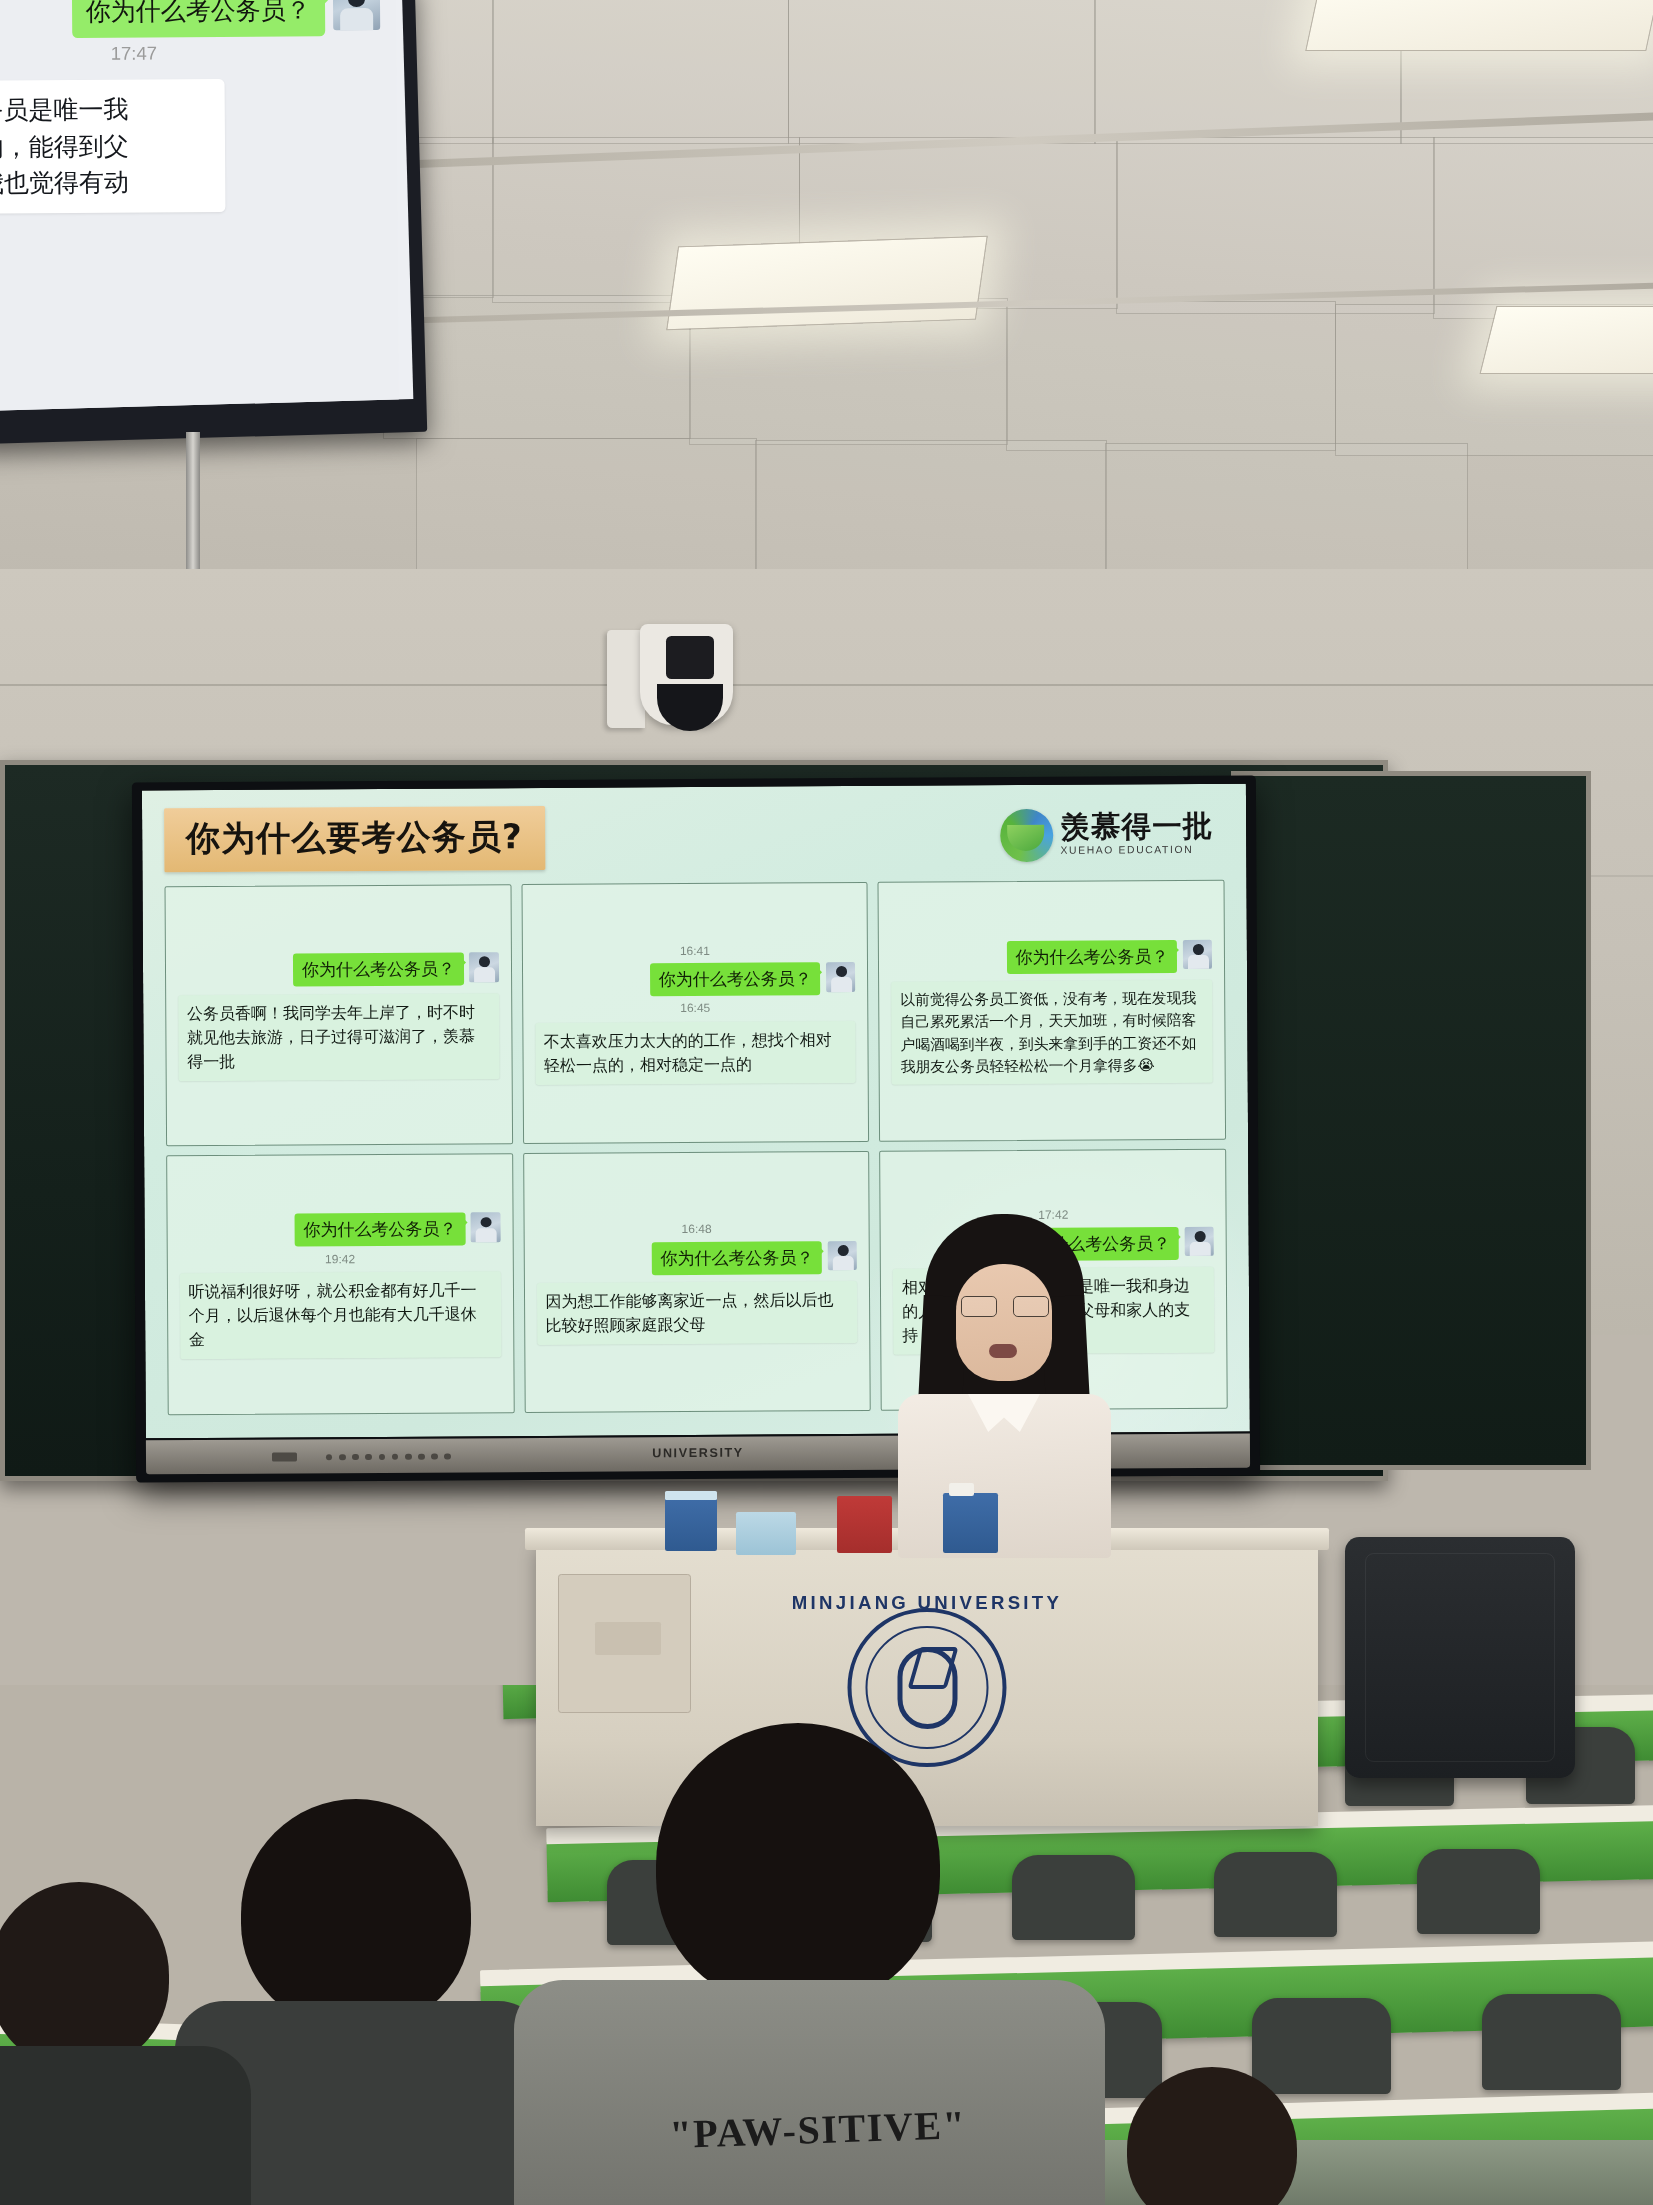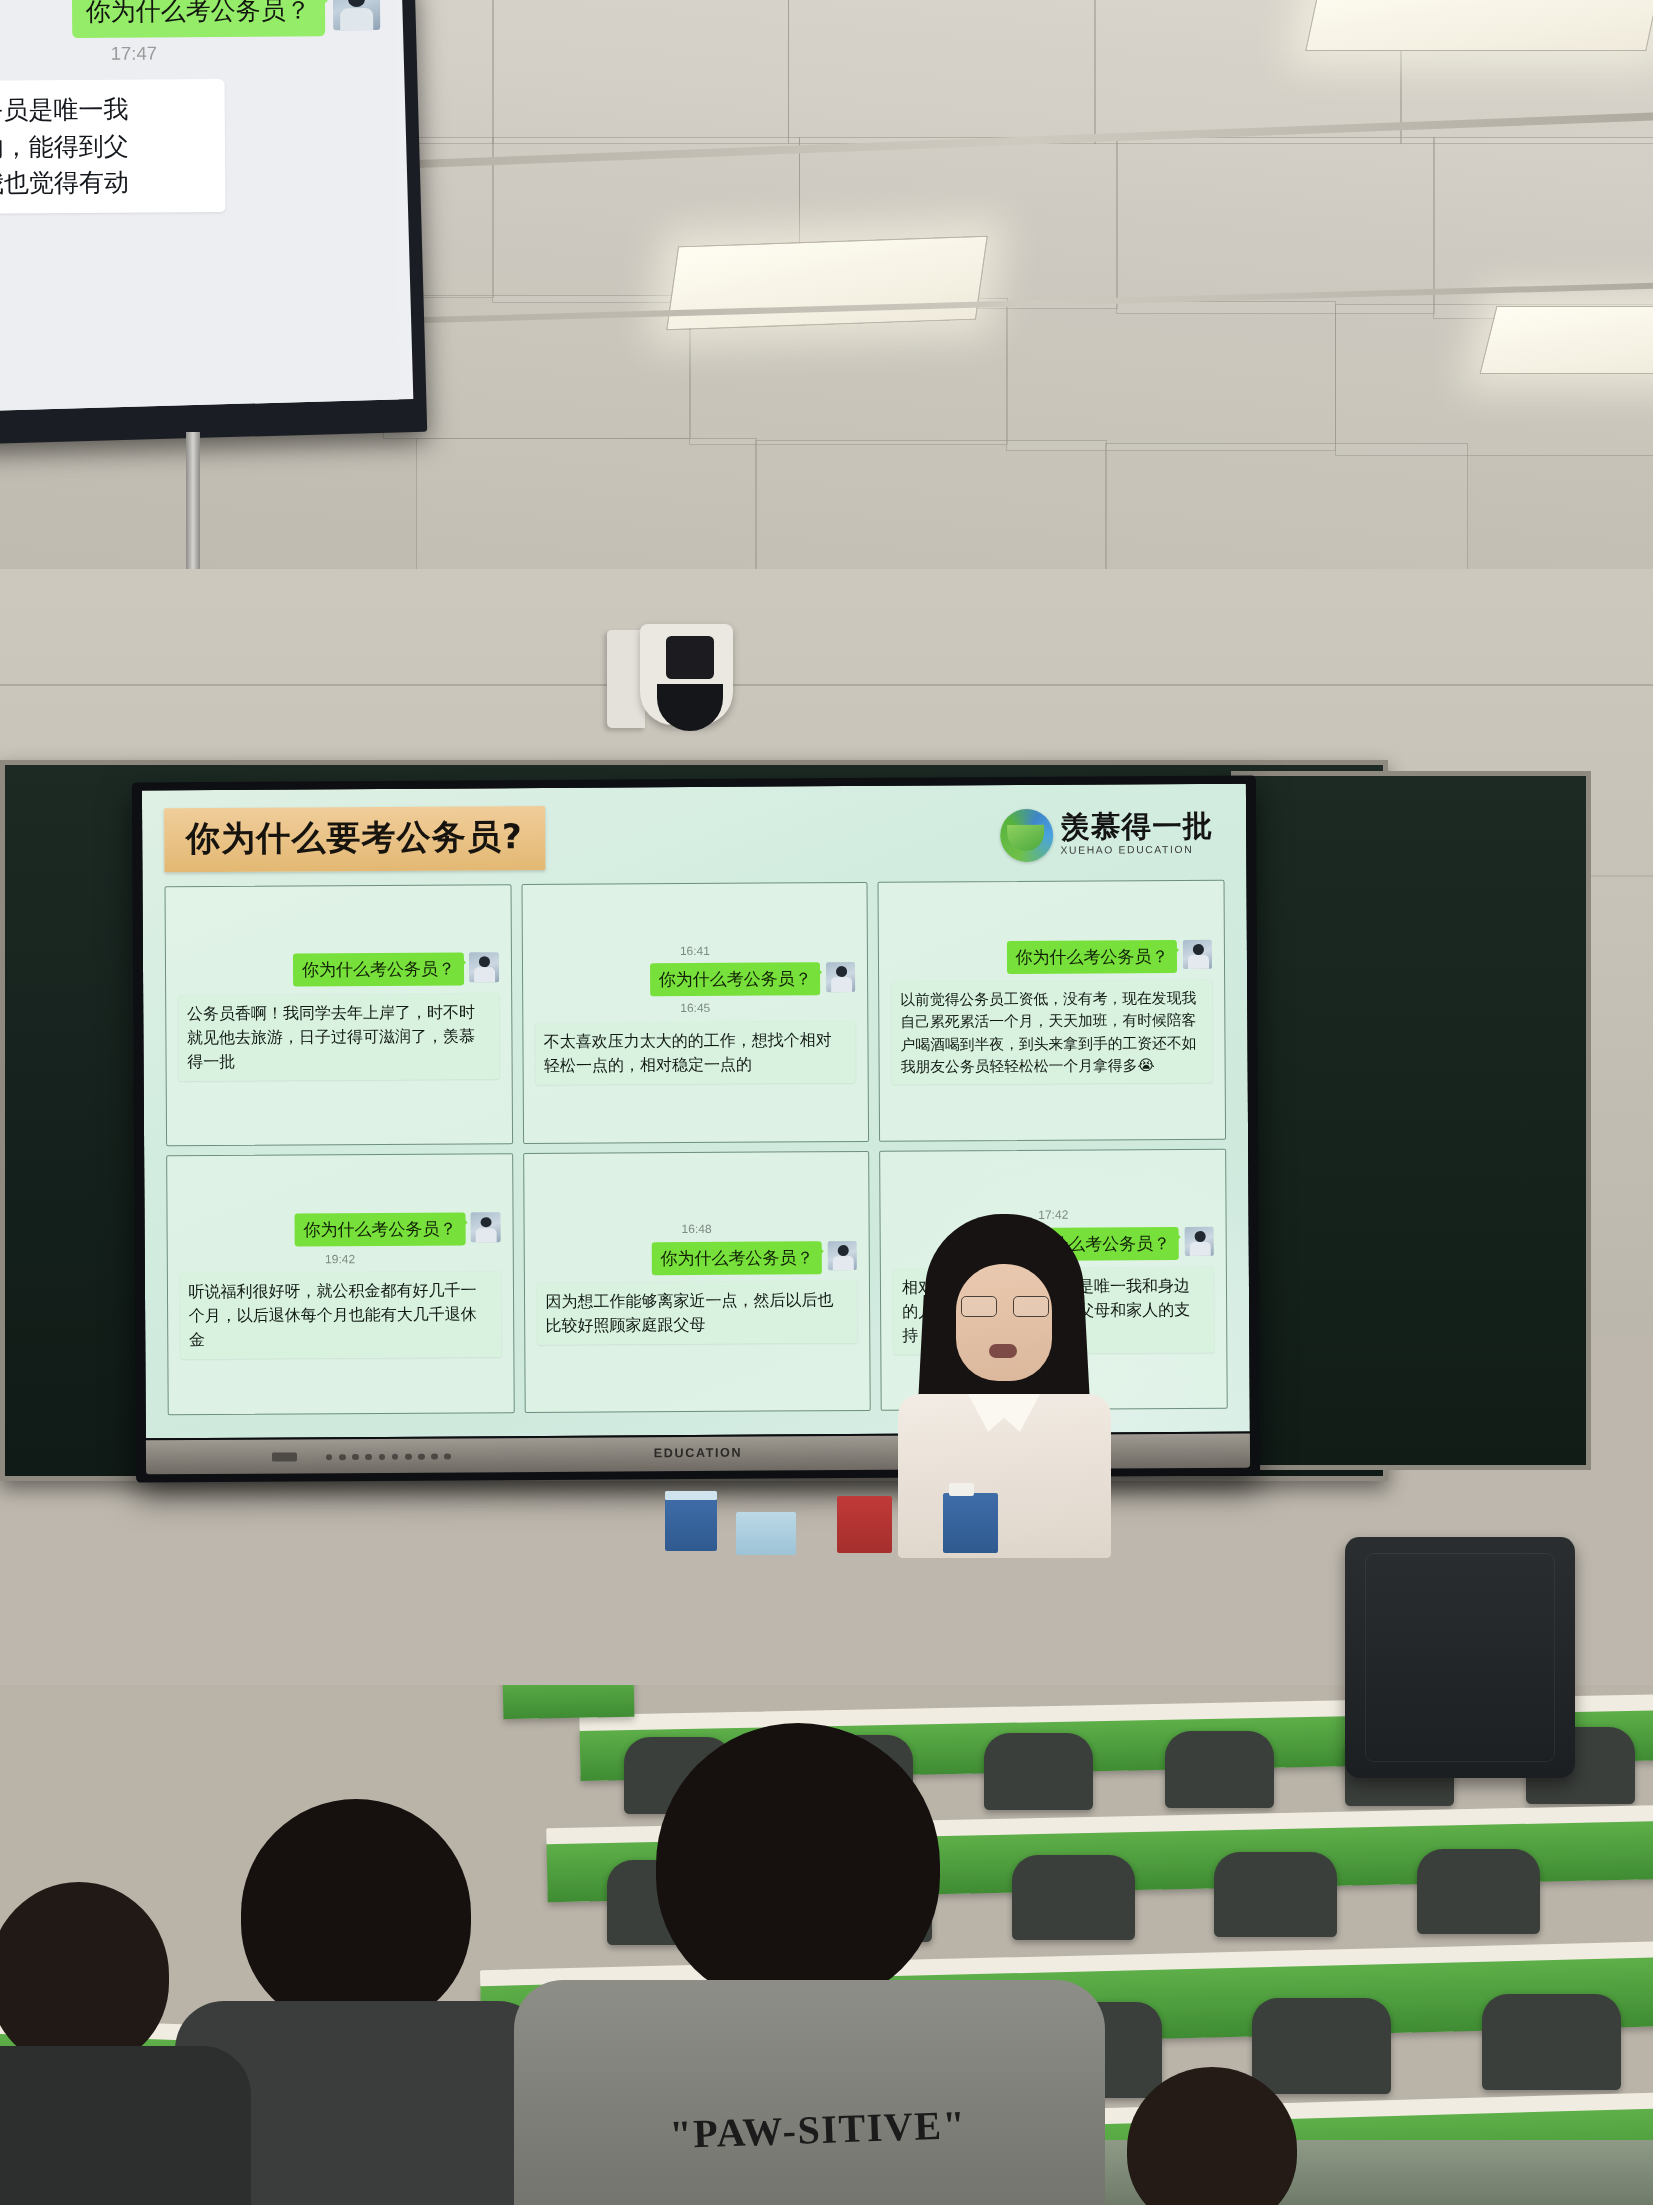--- a/index.html
+++ b/index.html
@@ -314,38 +314,49 @@
           <i></i>
           <i></i>
           <i></i>
           <i></i>
           <i></i>
           <i></i>
           <i></i>
           <i></i>
           <i></i>
       </div>
-      <div class="tv-brand">EDUCATION</div>
+      <div class="tv-brand">UNIVERSITY</div>
     </div>
   </div>
 
   <div class="person">
     <div class="p-hair"></div>
       <div class="p-hair2"></div>
       <div class="p-hair3"></div>
     <div class="p-face"></div>
     <div class="p-glass">
         <i></i>
         <i></i>
       </div>
     <div class="p-mouth"></div>
     <div class="p-body"></div>
       <div class="p-collar"></div>
   </div>
 
+  <div class="podium">
+    <div class="podium-top"></div>
+    <div class="pod-panel">
+      <div class="pod-panel2"></div>
+    </div>
+    <div class="pod-text">MINJIANG UNIVERSITY</div>
+    <div class="pod-logo">
+      <div class="pod-logo-in"></div>
+      <div class="pod-logo-g"></div>
+    </div>
+  </div>
   <div class="cupA"></div>
   <div class="cupB"></div>
   <div class="cupC"></div>
   <div class="cupD"></div>
 
   <div class="bigchair"></div>
 
   <div class="seats">
     <div class="deskrow" style="left:580px;top:33px;width:1149px;height:52px;transform:rotate(-1.1deg);"></div>
     <div class="chair" style="left:624px;top:52px;width:109px;height:77px;"></div>

